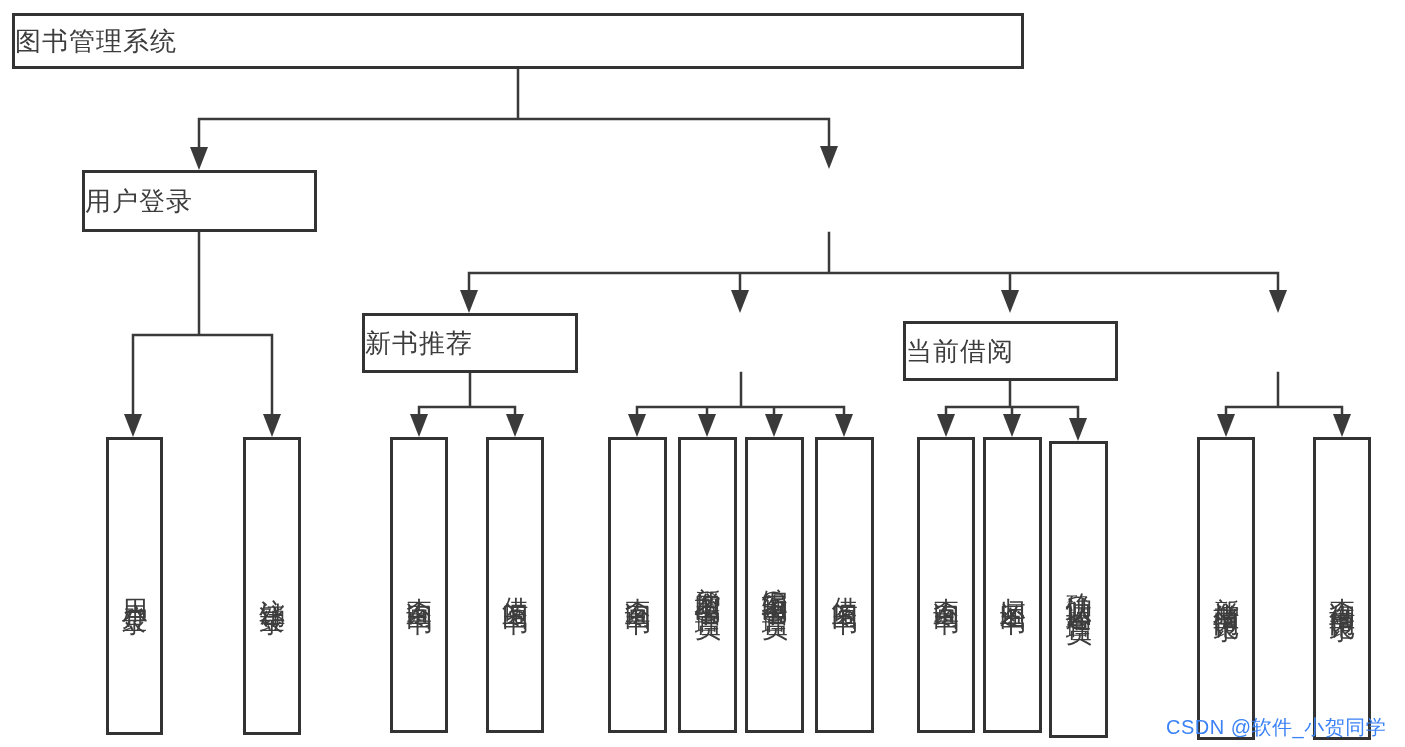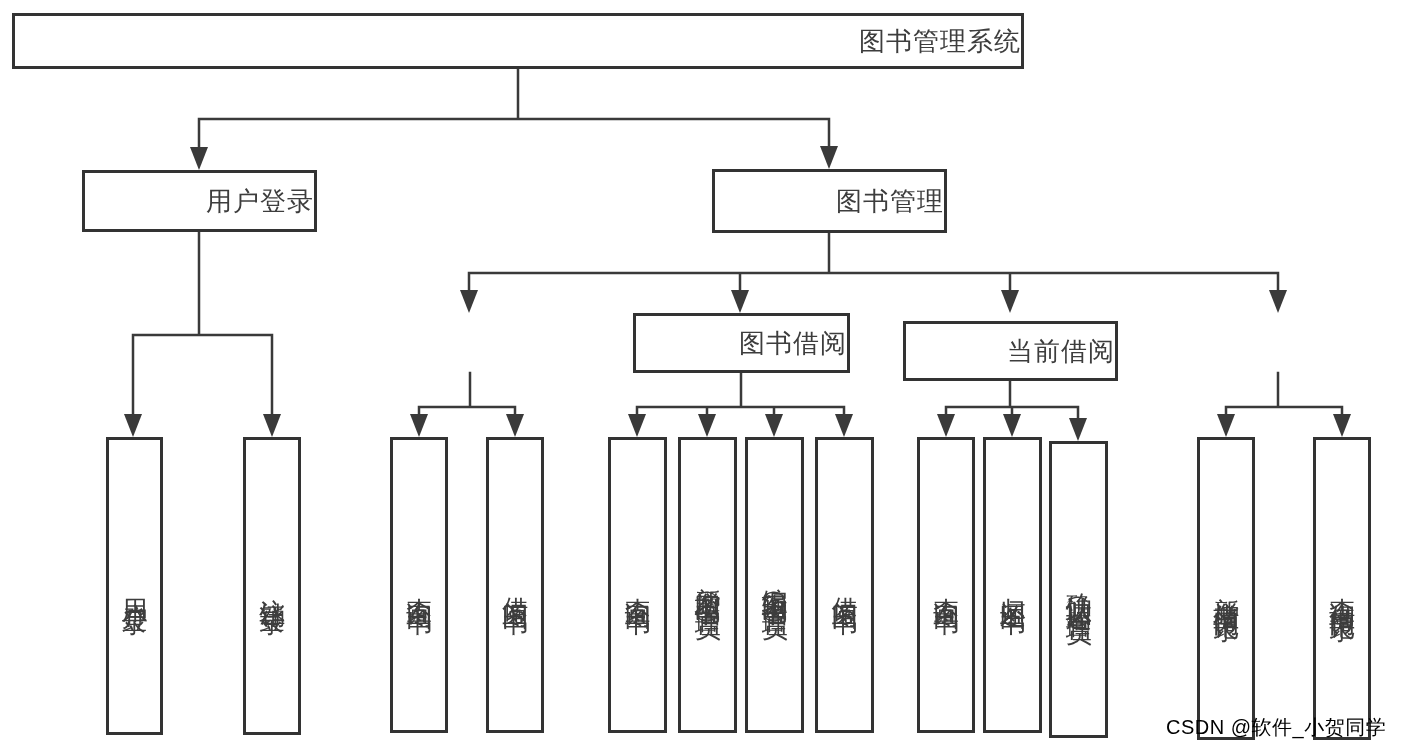--- a/index.html
+++ b/index.html
@@ -3,34 +3,34 @@
 <meta charset="utf-8">
 <style>
   html,body{margin:0;padding:0;background:#ffffff;}
   #canvas{
     position:relative;width:1405px;height:747px;background:#ffffff;
     font-family:"Liberation Sans", sans-serif;color:#3d3d3d;overflow:hidden;
   }
   #connectors{position:absolute;left:0;top:0;width:1405px;height:747px;}
   .hnode{
     position:absolute;box-sizing:border-box;border:3px solid #333333;background:#ffffff;
-    display:flex;align-items:center;justify-content:flex-end;
+    display:flex;align-items:center;justify-content:flex-start;
     font-size:26px;letter-spacing:1px;line-height:1;z-index:2;
   }
   .vnode{
     position:absolute;box-sizing:border-box;border:3px solid #333333;background:#ffffff;
     display:flex;align-items:center;justify-content:center;z-index:2;
   }
   .vnode span{
     writing-mode:vertical-rl;text-orientation:mixed;
     font-size:26px;letter-spacing:4px;line-height:1.05;white-space:nowrap;
   }
   .watermark{
     position:absolute;left:1166px;top:714px;z-index:3;
-    font-size:20px;color:#000000;letter-spacing:0.5px;white-space:nowrap;
+    font-size:20px;color:#3b82f6;letter-spacing:0.5px;white-space:nowrap;
   }
 </style>
 </head>
 <body>
 
 <div id="canvas">
 
   <svg id="connectors" viewBox="0 0 1405 747" xmlns="http://www.w3.org/2000/svg">
     <g stroke="#3a3a3a" stroke-width="2.5" fill="none" stroke-linecap="square">
       <path d="M518,69 V119 M199,119 H829 M199,119 V152 M829,119 V151"></path>
@@ -64,26 +64,23 @@
     </g>
   </svg>
 
   <div class="hnode" style="left:12px;top:13px;width:1012px;height:56px;">
     <span>图书管理系统</span>
   </div>
 
   <div class="hnode" style="left:82px;top:170px;width:235px;height:62px;">
     <span>用户登录</span>
   </div>
-  <div class="hnode" style="left:712px;top:169px;width:235px;height:64px;">
-    <span>图书管理</span>
-  </div>
 
-  <div class="hnode" style="left:633px;top:313px;width:217px;height:60px;">
-    <span>图书借阅</span>
+  <div class="hnode" style="left:362px;top:313px;width:216px;height:60px;">
+    <span>新书推荐</span>
   </div>
   <div class="hnode" style="left:903px;top:321px;width:215px;height:60px;">
     <span>当前借阅</span>
   </div>
 
   <div class="vnode" style="left:106px;top:437px;width:57px;height:298px;">
     <span>用户登录</span>
   </div>
   <div class="vnode" style="left:243px;top:437px;width:58px;height:298px;">
     <span>注销登录</span>

